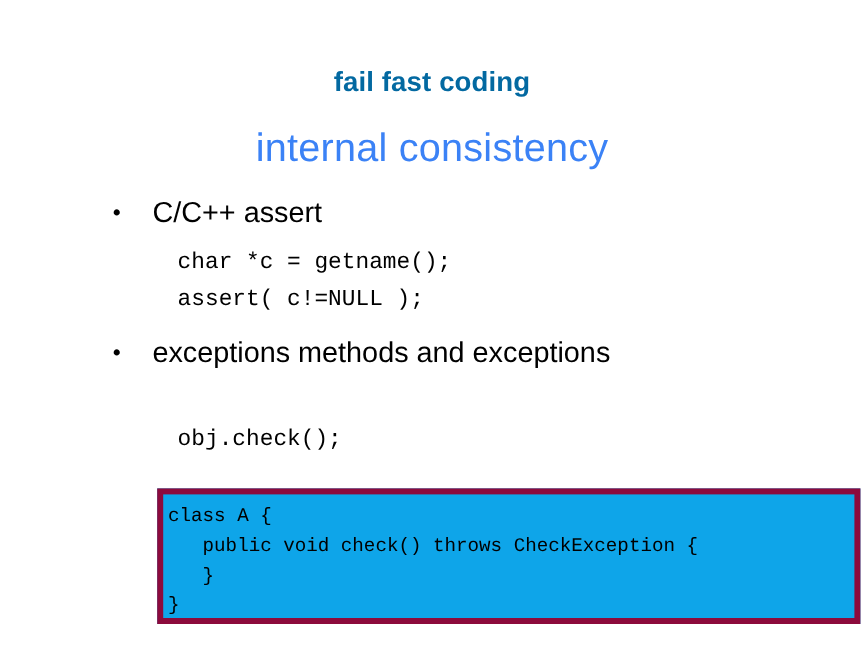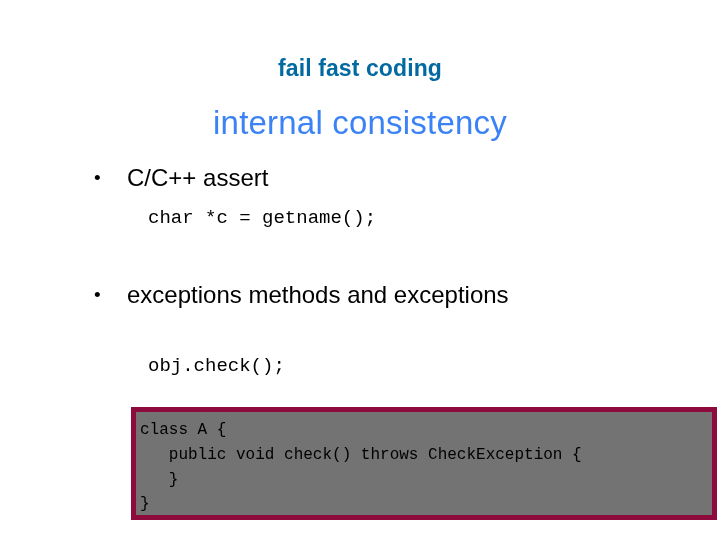--- a/index.html
+++ b/index.html
@@ -86,21 +86,21 @@
 
   
   .code-box {
     position: absolute;
     left: 131px;
     top: 407px;
     width: 586px;
     height: 113px;
     box-sizing: border-box;
     border: 5px solid #8c0a3c;
-    background: #737373;
+    background: #0ea5e9;
     overflow: hidden;
     padding: 6px 0 0 4px;
   }
   .code-box pre {
     margin: 0;
     padding: 0;
     color: #000000;
     font-family: "Liberation Mono", "DejaVu Sans Mono", monospace;
     font-size: 16px;
     line-height: 1.55;
@@ -115,20 +115,21 @@
   <div class="subtitle">fail fast coding</div>
 
   <div class="title">internal consistency</div>
 
   <div class="bullet bullet-1">
     <span class="dot">•</span><span>C/C++ assert</span>
   </div>
 
   <div class="code-line code-a1">char *c = getname();</div>
 
+  <div class="code-line code-a2">assert( c!=NULL );</div>
 
   <div class="bullet bullet-2">
     <span class="dot">•</span><span>exceptions methods and exceptions</span>
   </div>
 
 
   <div class="code-line code-b2">obj.check();</div>
 
   <div class="code-box">
     <pre>class A {

